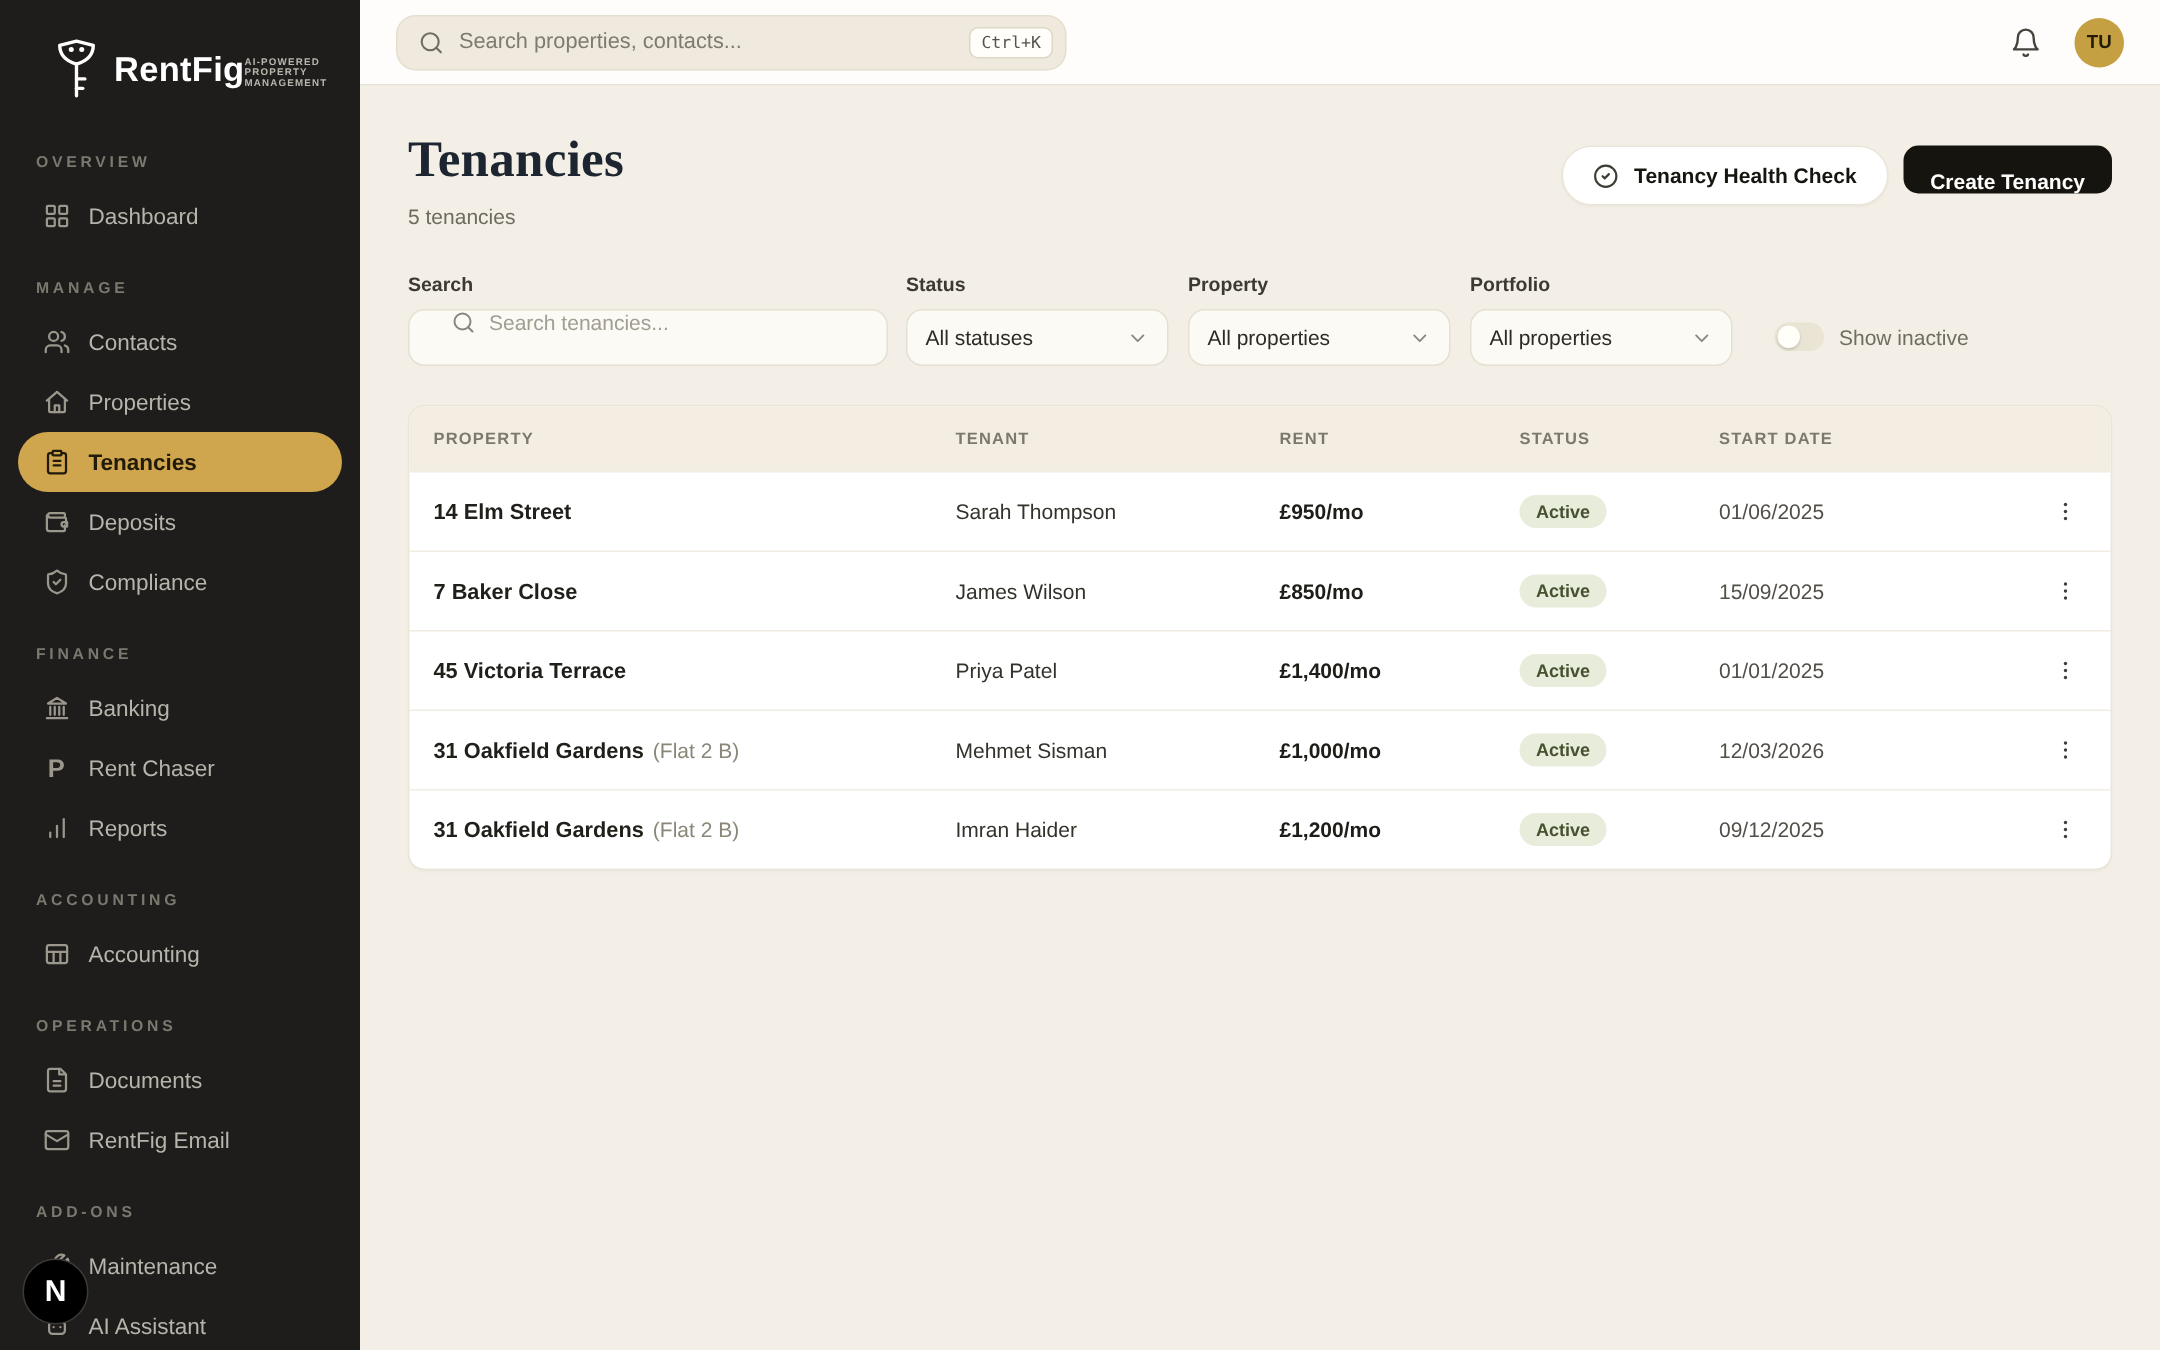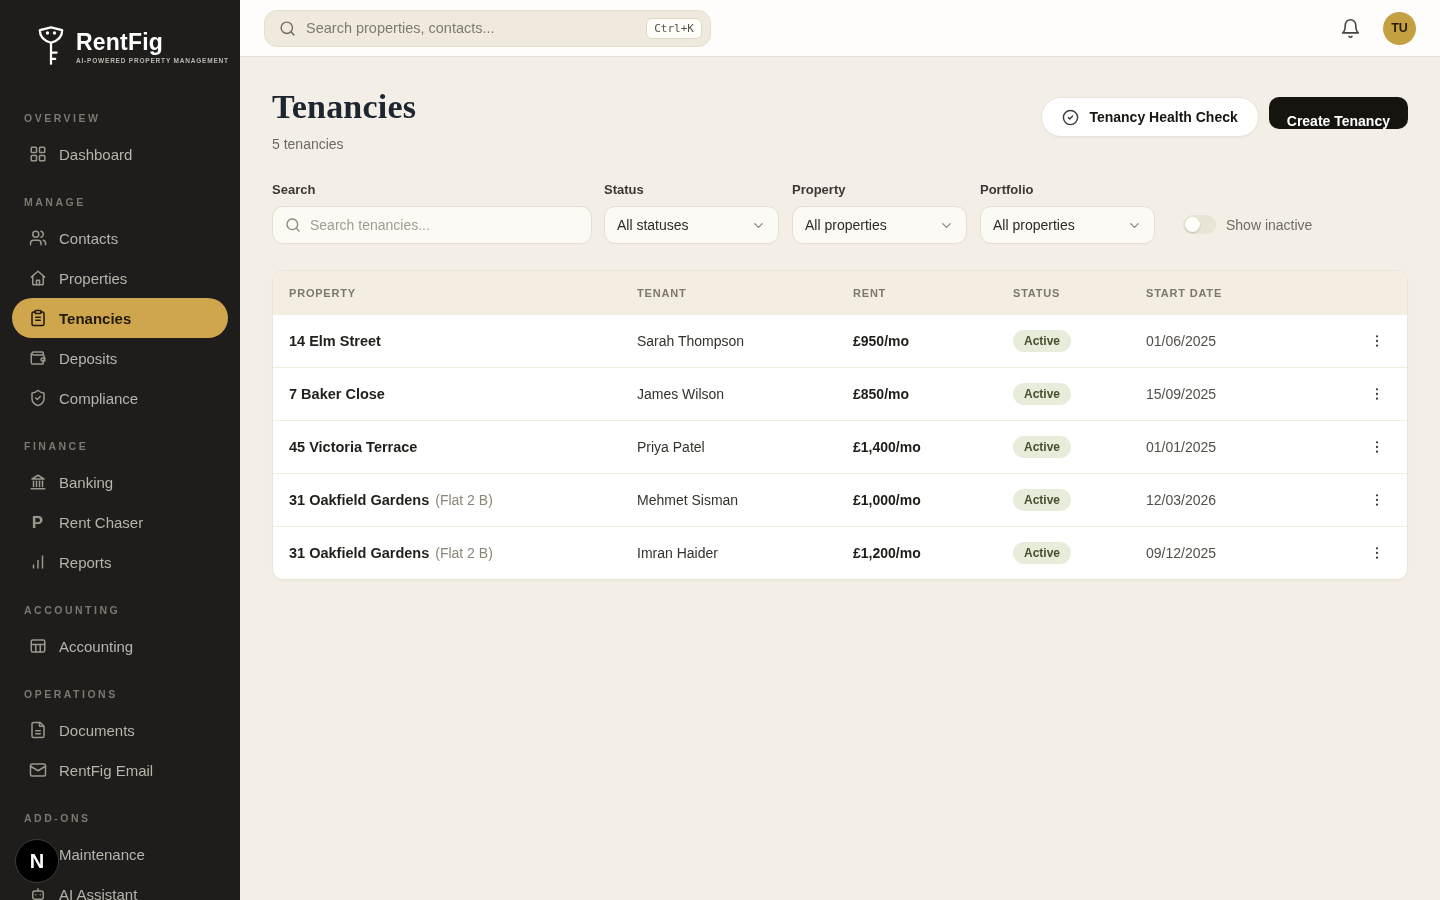--- a/index.html
+++ b/index.html
@@ -15,27 +15,27 @@
   
   .sidebar {
     width:240px; min-width:240px; height:900px;
     background:#1e1d1b;
     position:relative;
     overflow:hidden;
     display:flex; flex-direction:column;
   }
   .logo-block { padding:26px 0 6px 34px; display:flex; align-items:center; gap:8px; }
   .logo-key { color:#fff; }
-  .logo-text-wrap { display:flex; flex-direction:column; }
+  .logo-text-wrap { display:flex; }
   .logo-name { color:#ffffff; font-size:23px; font-weight:bold; letter-spacing:.2px; line-height:1; }
   .logo-tagline { color:#b9b6ae; font-size:6.5px; letter-spacing:.8px; margin-top:3px; font-weight:bold; }
 
   .nav { flex:1; padding-top:16px; }
   .nav-section { margin-top:22px; }
-  .nav-section:first-child { margin-top:22px; }
+  .nav-section:first-child { margin-top:12px; }
   .section-label {
     padding:0 24px; margin-bottom:10px;
     font-size:10.5px; font-weight:bold; letter-spacing:2.5px;
     color:#7b786f; text-transform:uppercase;
   }
   .nav-item {
     height:40px; margin:0 12px; padding:0 16px;
     display:flex; align-items:center; gap:12px;
     border-radius:20px;
     color:#b7b4ac; font-size:15px;
@@ -123,21 +123,21 @@
   }
 
   
   .filters { display:flex; align-items:flex-start; margin-top:30px; }
   .filter-group { display:flex; flex-direction:column; }
   .filter-label { font-size:13px; font-weight:bold; color:#3b3931; margin-bottom:9px; }
   .filter-search { width:320px; margin-right:12px; }
   .filter-select-wrap { width:175px; margin-right:13px; }
   .input-shell {
     height:38px; background:#fbfaf5; border:1px solid #e5e0d1; border-radius:11px;
-    display:flex; align-items:center; gap:9px; padding:0 12px;
+    display:flex; align-items:flex-start; gap:9px; padding:0 28px;
   }
   .input-shell .search-glyph { color:#89857a; }
   .input-shell input {
     flex:1; border:none; outline:none; background:transparent;
     font-family:"Liberation Sans", sans-serif; font-size:14px; color:#3a382f;
   }
   .input-shell input::placeholder { color:#a19d91; }
   .select-shell {
     height:38px; background:#fbfaf5; border:1px solid #e5e0d1; border-radius:11px;
     display:flex; align-items:center; justify-content:space-between;

